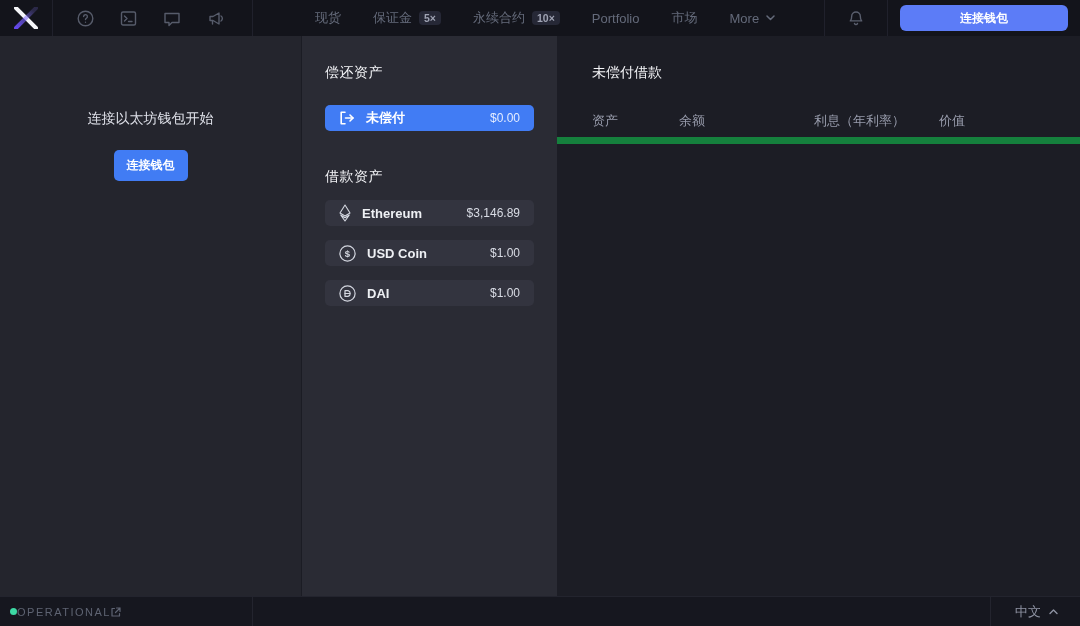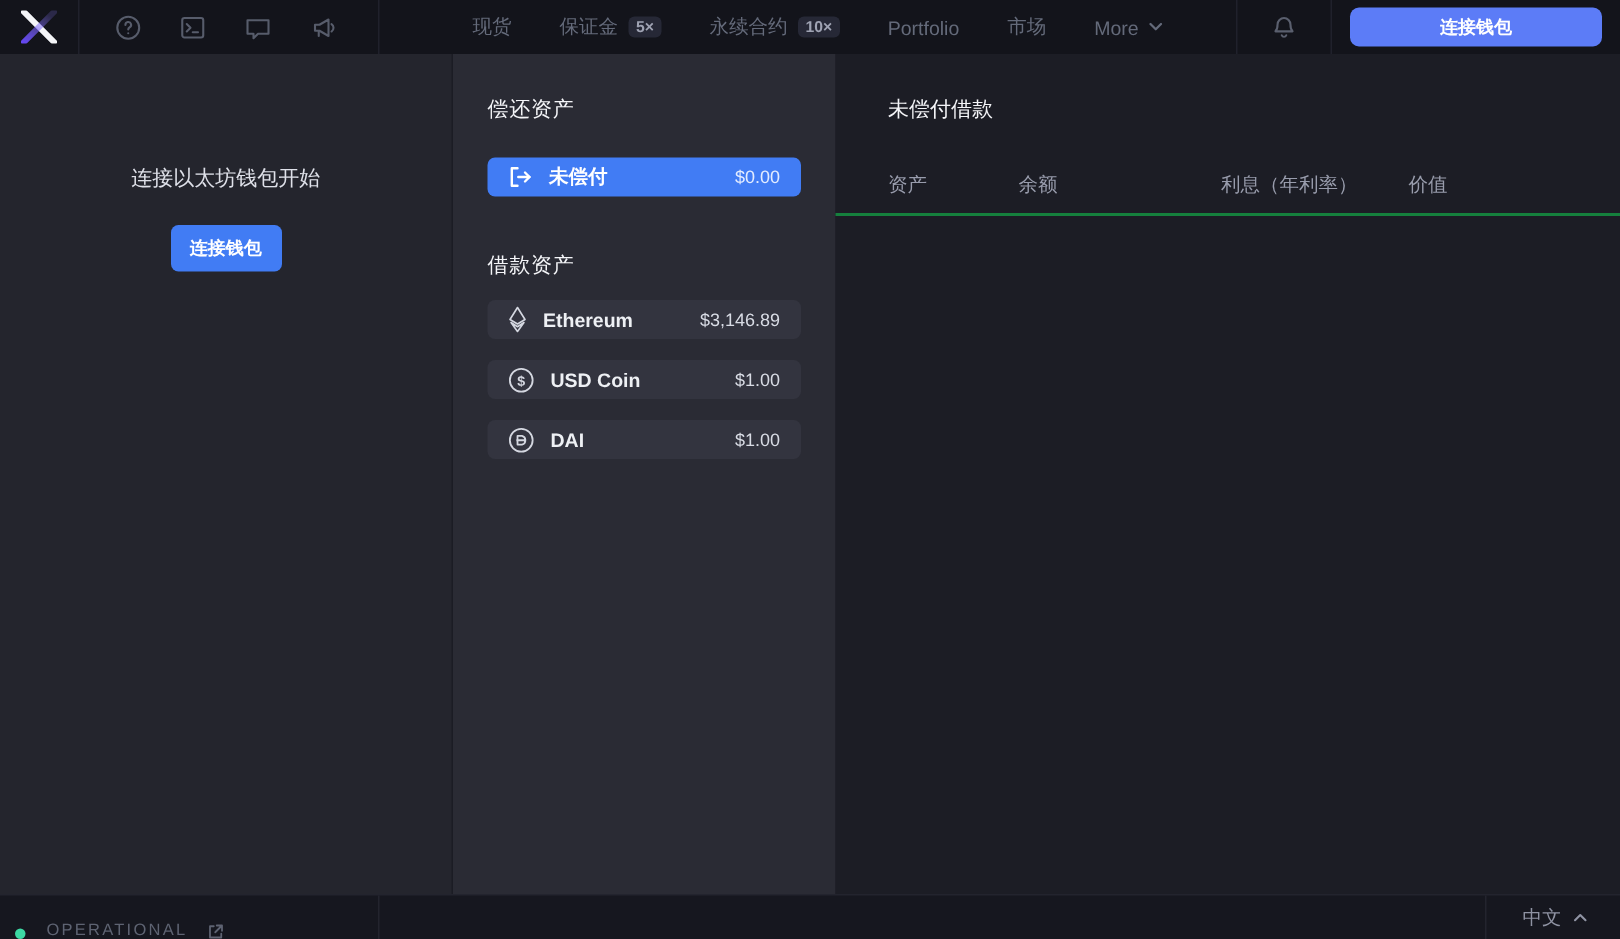--- a/index.html
+++ b/index.html
@@ -152,21 +152,21 @@
     min-width: 0;
   }
   .loans-panel .panel-heading { padding: 0 24px 0 35px; }
   .loans-table-header {
     display: grid;
     grid-template-columns: 87px 135px 125px 150px 1fr;
     align-items: center;
     height: 40px;
     margin-top: 22px;
     padding: 0 24px 0 35px;
-    border-bottom: 2px solid #15803d;
+    border-bottom: 7px solid #15803d;
     font-size: 13px;
     color: #989cac;
     white-space: nowrap;
   }
   .loans-table-header .col-last { text-align: right; }
   .empty-message {
     margin-top: 26px;
     text-align: center;
     font-size: 14px;
     color: #c5c8d4;
@@ -179,22 +179,22 @@
     border-top: 1px solid #23242e;
     display: flex;
     align-items: center;
     flex-shrink: 0;
     font-size: 11px;
   }
   .status-left {
     width: 253px;
     height: 100%;
     display: flex;
-    align-items: flex-end;
-    gap: 14px;
+    align-items: center;
+    gap: 0;
     padding-left: 10px;
     border-right: 1px solid #23242e;
     color: #5e6372;
     letter-spacing: 1.5px;
     cursor: pointer;
   }
   .status-dot {
     width: 7px;
     height: 7px;
     border-radius: 50%;

